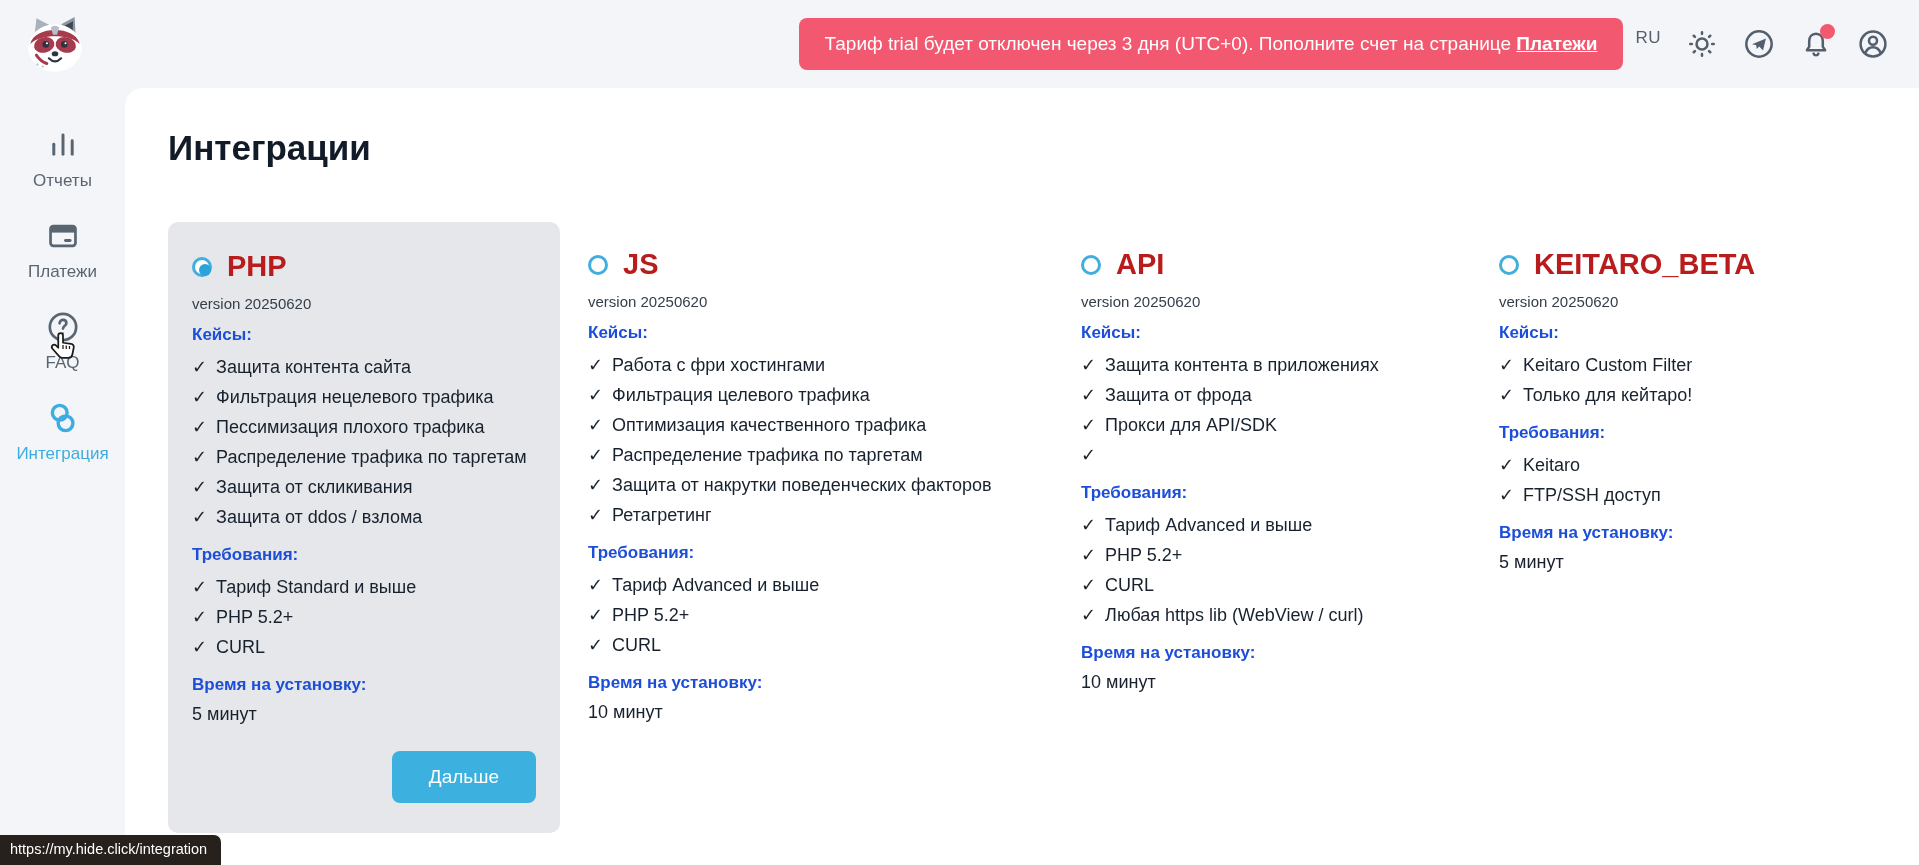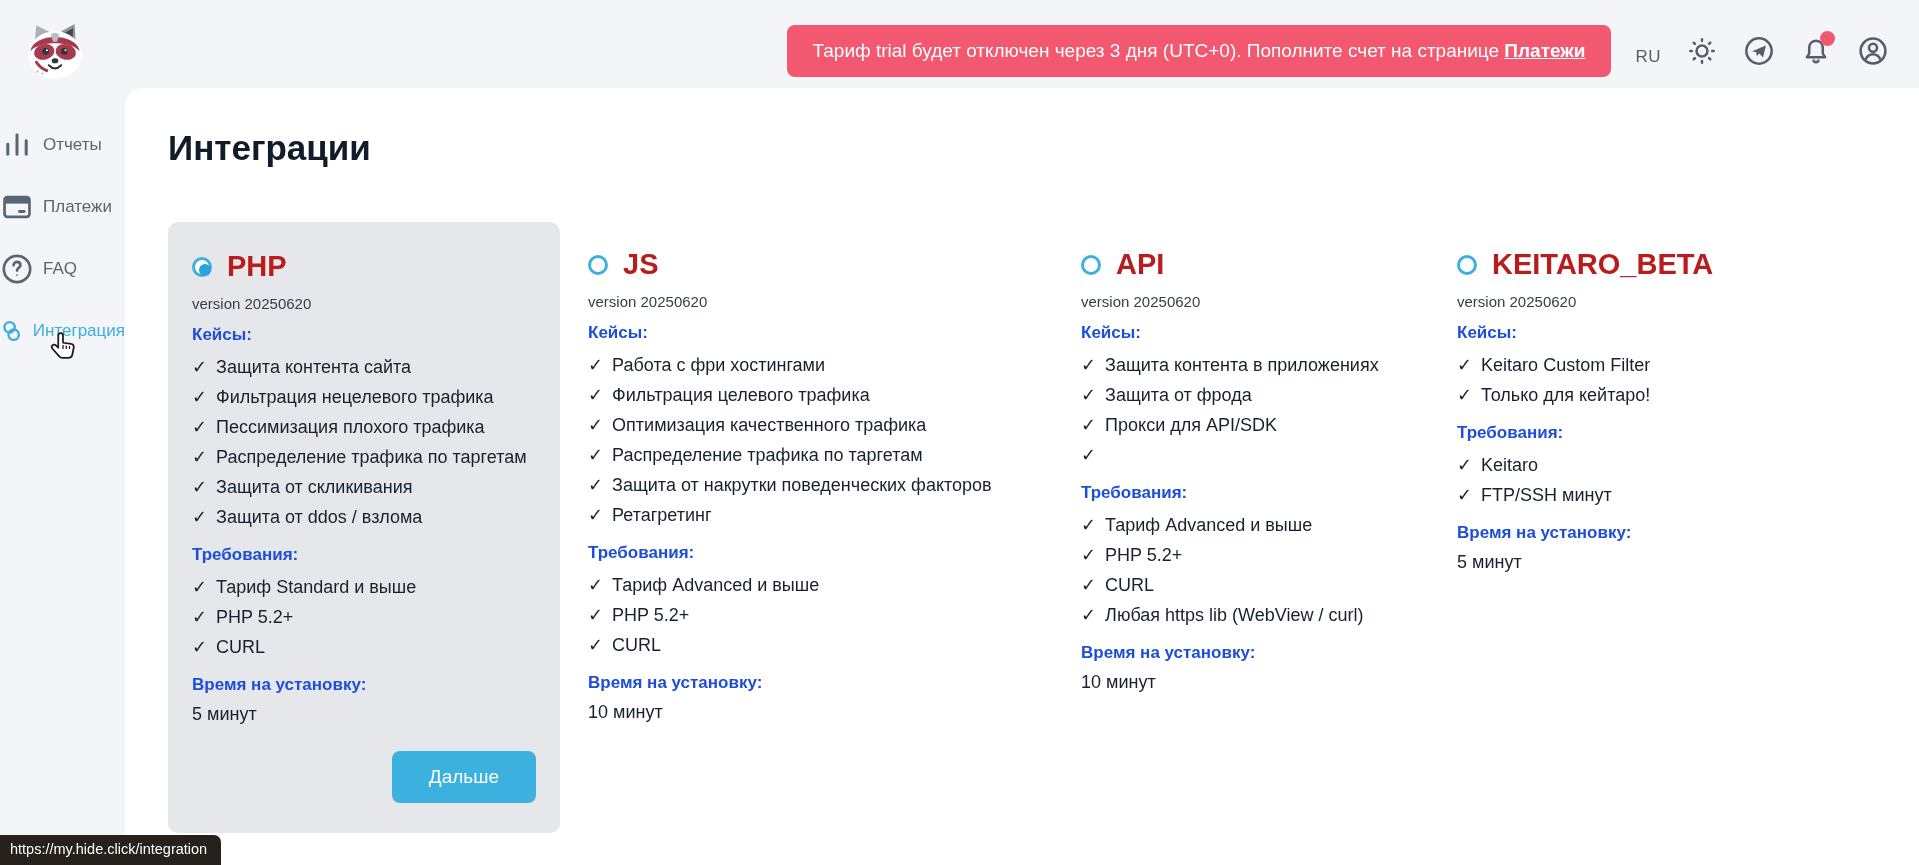--- a/index.html
+++ b/index.html
@@ -4,51 +4,51 @@
 <style>
   * { box-sizing: border-box; }
   html,body { margin:0; padding:0; }
   body {
     width:1919px; height:865px; position:relative; overflow:hidden;
     background:#f3f5f8; color:#18222e;
     font-family:"Liberation Sans", sans-serif;
   }
 
   
-  .header { position:absolute; top:7px; left:0; width:100%; height:88px;
-    display:flex; align-items:center; padding:0 30px 0 22px; gap:24px; }
+  .header { position:absolute; top:0; left:0; width:100%; height:88px;
+    display:flex; align-items:center; padding:0 30px 0 22px; gap:12px; }
   .logo { width:66px; height:60px; flex:none; }
   .banner { margin-left:auto; background:#f2586f; color:#fff; font-size:19px;
     padding:15px 26px; border-radius:8px; white-space:nowrap; }
   .banner-link { color:#fff; font-weight:700; text-decoration:underline; cursor:pointer; }
-  .header-right { display:flex; align-items:flex-end; gap:25px; color:#545f6d; }
+  .header-right { display:flex; align-items:flex-start; gap:25px; color:#545f6d; }
   .lang { font-size:17px; font-weight:500; cursor:pointer; letter-spacing:.5px; }
   .hicon { width:32px; height:32px; cursor:pointer; position:relative; flex:none; }
   .hicon svg { width:100%; height:100%; display:block; }
   .bell-dot { position:absolute; top:-4px; right:-3px; width:15px; height:15px;
     border-radius:50%; background:#f2586f; }
 
   
   .sidebar { position:absolute; top:88px; left:0; width:125px; bottom:0;
     display:flex; flex-direction:column; align-items:center; padding-top:40px; gap:28px; }
-  .side-item { display:flex; flex-direction:row; align-items:center; gap:9px;
+  .side-item { display:flex; flex-direction:column; align-items:center; gap:9px;
     color:#5a6572; font-size:17px; cursor:pointer; width:100%; text-align:center; }
   .side-item svg { width:34px; height:34px; display:block; }
   .side-item.active { color:#3dade0; }
 
   
   .main { position:absolute; top:88px; left:125px; right:0; bottom:0;
     background:#fff; border-top-left-radius:18px; padding:30px 20px 0 43px; }
   .page-title { font-size:35px; font-weight:800; color:#121c29; margin:10px 0 0; }
 
   .columns { display:flex; align-items:flex-start; gap:28px; margin-top:54px; }
   .col { width:420px; padding-top:26px; }
   .columns .col:nth-child(2) { width:465px; }
   .columns .col:nth-child(3) { width:348px; }
-  .columns .col:nth-child(4) { width:330px; }
+  .columns .col:nth-child(4) { width:330px;margin-left:42px; }
   .col.card { background:#e5e7ea; border-radius:10px; padding:28px 24px 30px; width:392px; }
 
   .title-row { display:flex; align-items:center; gap:15px; }
   .radio { width:20px; height:20px; border:3px solid #41aede; border-radius:50%;
     cursor:pointer; flex:none; background:#fff; }
   .radio.selected::after { content:""; display:block; width:12px; height:12px;
     margin:4px; border-radius:50%; background:#2aa3da; }
   .col-title { font-size:29px; font-weight:800; color:#b91c1c; }
   .version { font-size:15px; color:#333e4b; margin-top:12px; }
   .sec-label { font-size:17px; font-weight:700; color:#1d4ed8; margin-top:13px; }
@@ -342,21 +342,21 @@
           </li>
         </ul>
     <div class="sec-label">Требования:</div>
     <ul class="features">
           <li>
             <span class="check">✓</span>
             <span>Keitaro</span>
           </li>
           <li>
             <span class="check">✓</span>
-            <span>FTP/SSH минут</span>
+            <span>FTP/SSH доступ</span>
           </li>
         </ul>
     <div class="sec-label">Время на установку:</div>
     <div class="time-value">5 минут</div>
 
   </div>
     </div>
 </div>
 
 <svg class="cursor" viewBox="0 0 24 24">

